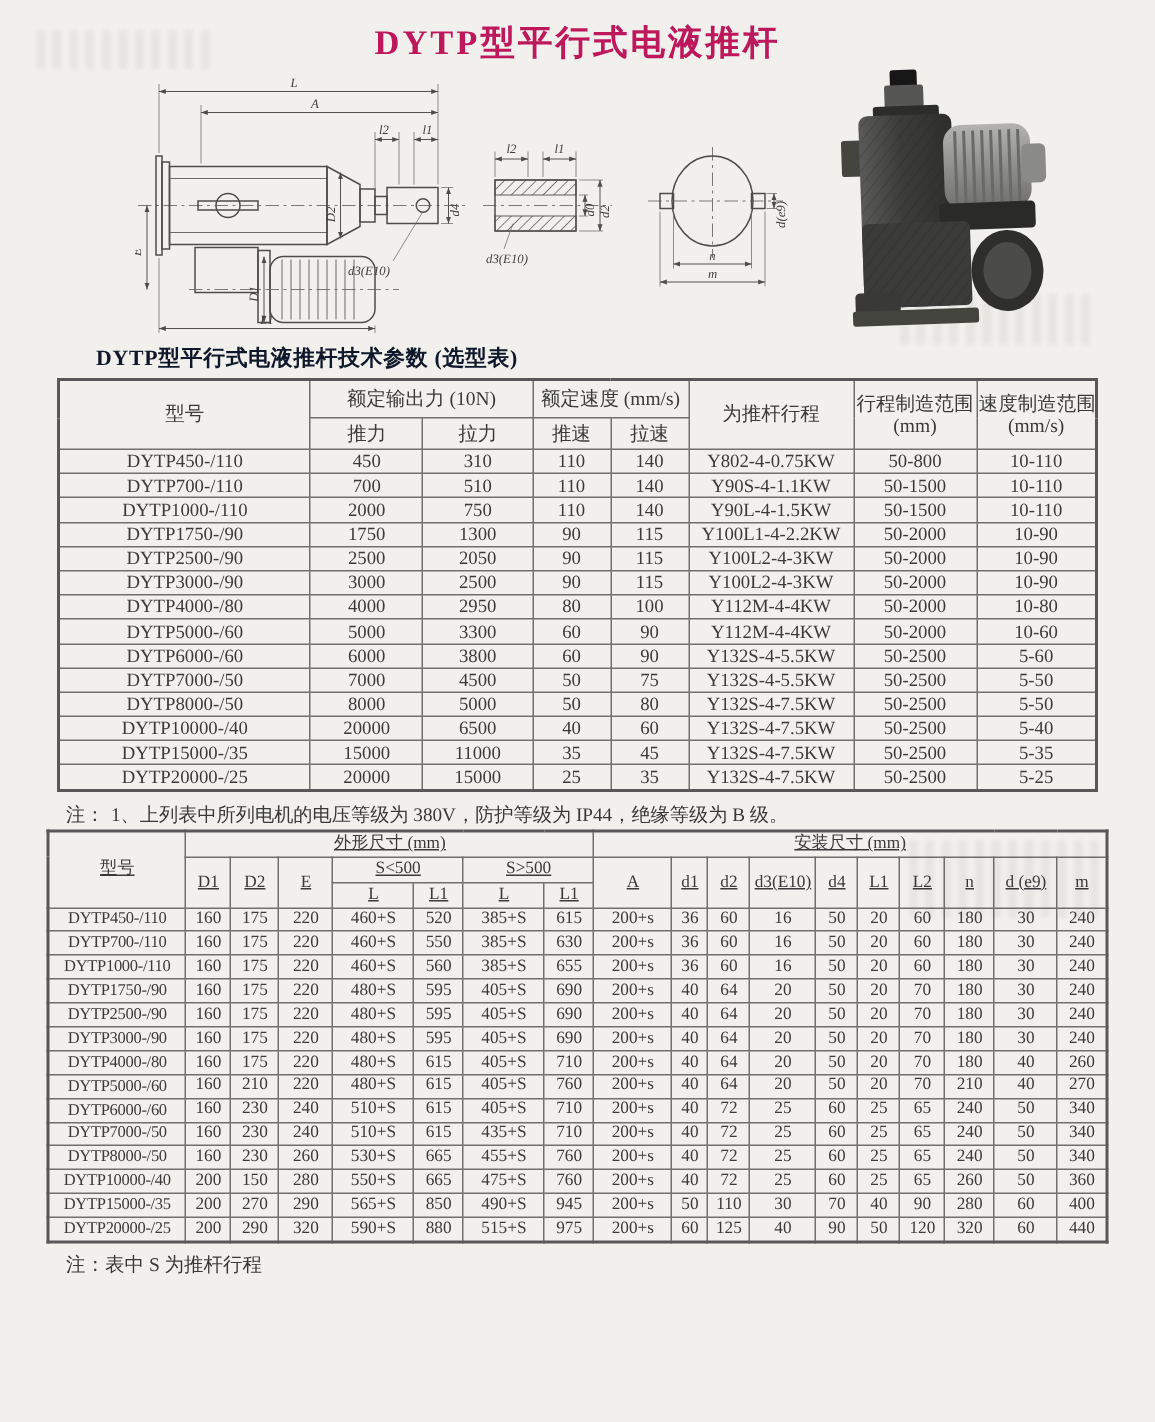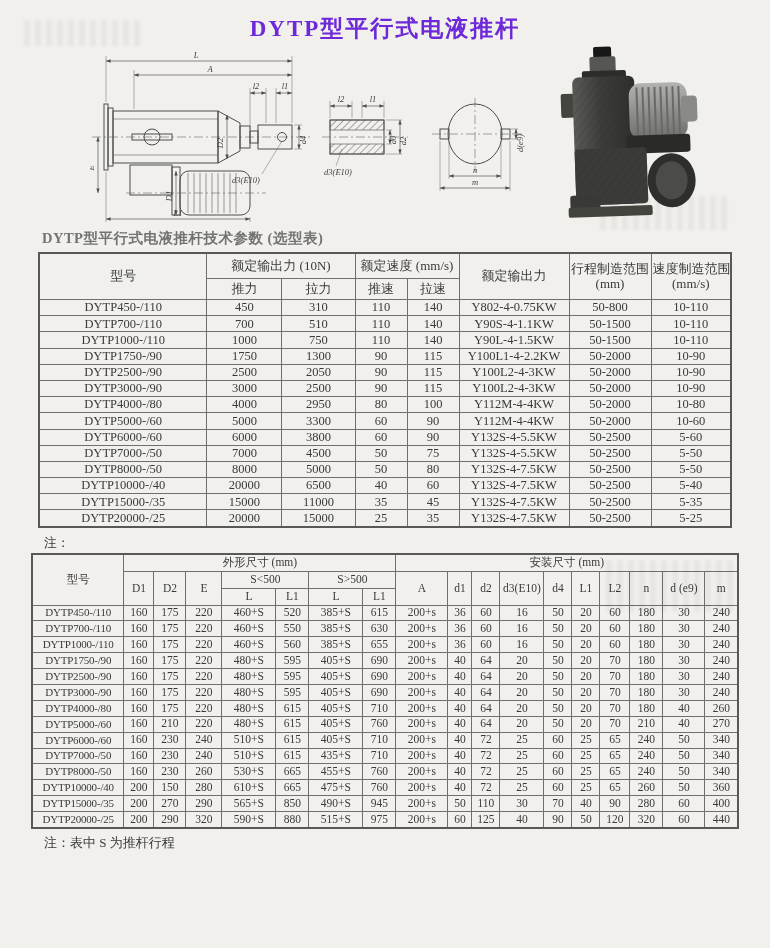--- a/index.html
+++ b/index.html
@@ -5,44 +5,44 @@
   html,body{margin:0;padding:0;}
   body{
     width:770px;height:948px;overflow:hidden;
     background:#f1f0ec;
     font-family:"Liberation Serif","DejaVu Serif",serif;
     color:#3a3a3a;position:relative;
   }
   .page{position:relative;width:770px;height:948px;background:linear-gradient(160deg,#f3f2ee 0%,#efeeea 60%,#edecе7 100%);}
   .bleed{position:absolute;opacity:0.055;filter:blur(1.5px);background:repeating-linear-gradient(90deg,#333 0 6px,transparent 6px 11px);pointer-events:none;}
   .page-title{
-    text-align:center;font-size:23px;font-weight:bold;color:#6d28d9;
+    text-align:center;font-size:23px;font-weight:bold;color:#be185d;
     padding-top:13px;letter-spacing:2px;
   }
   
   .figure-row{position:relative;height:172px;margin:4px 20px 0 20px;}
   .drawing{position:absolute;left:70px;top:0;}
   .photo{position:absolute;right:28px;top:-4px;}
   .dwg-line{stroke:#4c4c4c;stroke-width:1;fill:none;}
   .dwg-thin{stroke:#5a5a5a;stroke-width:.6;fill:none;}
   .dwg-center{stroke:#6a6a6a;stroke-width:.6;fill:none;stroke-dasharray:9 3 2 3;}
   .dwg-dim{stroke:#4c4c4c;stroke-width:.65;fill:none;marker-start:url(#mA);marker-end:url(#mA);}
   .dwg-ext{stroke:#6a6a6a;stroke-width:.5;fill:none;}
   .dwg-txt{font-family:"Liberation Serif","DejaVu Serif",serif;font-size:8.5px;font-style:italic;fill:#3e3e3e;}
   
-  .section-heading{font-size:14.5px;font-weight:bold;color:#737373;margin:9px 0 4px 42px;letter-spacing:.5px;}
+  .section-heading{font-size:14.5px;font-weight:bold;color:#0f172a;margin:9px 0 4px 64px;letter-spacing:.5px;}
   
   .data-table{border-collapse:collapse;table-layout:fixed;margin:0 auto;border:2px solid #585858;}
   .data-table th,.data-table td{border:1px solid #6f6f6f;text-align:center;vertical-align:middle;font-weight:normal;padding:0 1px;overflow:hidden;white-space:nowrap;}
   .t1{width:692px;font-size:12.5px;}
   .t1 th{font-size:13px;line-height:1.15;height:24px;}
   .t1 .sub th{height:20px;}
   .t1 td{height:15.2px;line-height:1;}
   .t2{width:706px;font-size:11.5px;}
-  .t2 th{font-size:11.5px;line-height:1.1;height:16px;}
+  .t2 th{font-size:11.5px;line-height:1.1;height:16px;text-decoration:underline;}
   .t2 td{height:14.9px;line-height:1;}
   .t2 td:first-child{font-size:11px;letter-spacing:-.2px;}
   .stack span{display:block;line-height:1.12;}
   
   .notes{display:flex;margin:7px 0 0 44px;width:678px;font-size:12.8px;line-height:1.4;color:#383838;}
   .notes-prefix{flex:0 0 30px;}
   .notes-list{flex:1;}
   .note-item{padding-left:1.65em;text-indent:-1.65em;}
   .footnote{margin:5px 0 0 44px;font-size:13px;color:#383838;}
 </style>
@@ -233,21 +233,21 @@
         <col style="width:52px">
         <col style="width:110px">
     <col style="width:82px">
         <col style="width:80px">
   </colgroup>
   <thead>
     <tr>
       <th rowspan="2">型号</th>
       <th colspan="2">额定输出力 (10N)</th>
       <th colspan="2">额定速度 (mm/s)</th>
-      <th rowspan="2">额定输出力</th>
+      <th rowspan="2">为推杆行程</th>
       <th rowspan="2" class="stack">
         <span>行程制造范围</span>
         <span>(mm)</span>
       </th>
       <th rowspan="2" class="stack">
         <span>速度制造范围</span>
         <span>(mm/s)</span>
       </th>
     </tr>
     <tr class="sub">
@@ -273,21 +273,21 @@
           <td>700</td>
           <td>510</td>
           <td>110</td>
           <td>140</td>
           <td>Y90S-4-1.1KW</td>
           <td>50-1500</td>
           <td>10-110</td>
         </tr>
         <tr>
           <td>DYTP1000-/110</td>
-          <td>1000</td>
+          <td>2000</td>
           <td>750</td>
           <td>110</td>
           <td>140</td>
           <td>Y90L-4-1.5KW</td>
           <td>50-1500</td>
           <td>10-110</td>
         </tr>
         <tr>
           <td>DYTP1750-/90</td>
           <td>1750</td>
@@ -397,20 +397,21 @@
           <td>Y132S-4-7.5KW</td>
           <td>50-2500</td>
           <td>5-25</td>
         </tr>
       </tbody>
 </table>
 
 <div class="notes">
   <span class="notes-prefix">注：</span>
   <div class="notes-list">
+    <div class="note-item">1、上列表中所列电机的电压等级为 380V，防护等级为 IP44，绝缘等级为 B 级。</div>
   </div>
 </div>
 
 
 <table class="data-table t2">
   <colgroup>
     <col style="width:92px">
         <col style="width:30px">
         <col style="width:32px">
         <col style="width:36px">
@@ -678,21 +679,21 @@
           <td>65</td>
           <td>240</td>
           <td>50</td>
           <td>340</td>
         </tr>
         <tr>
           <td>DYTP10000-/40</td>
           <td>200</td>
           <td>150</td>
           <td>280</td>
-          <td>610+S</td>
+          <td>550+S</td>
           <td>665</td>
           <td>475+S</td>
           <td>760</td>
           <td>200+s</td>
           <td>40</td>
           <td>72</td>
           <td>25</td>
           <td>60</td>
           <td>25</td>
           <td>65</td>

